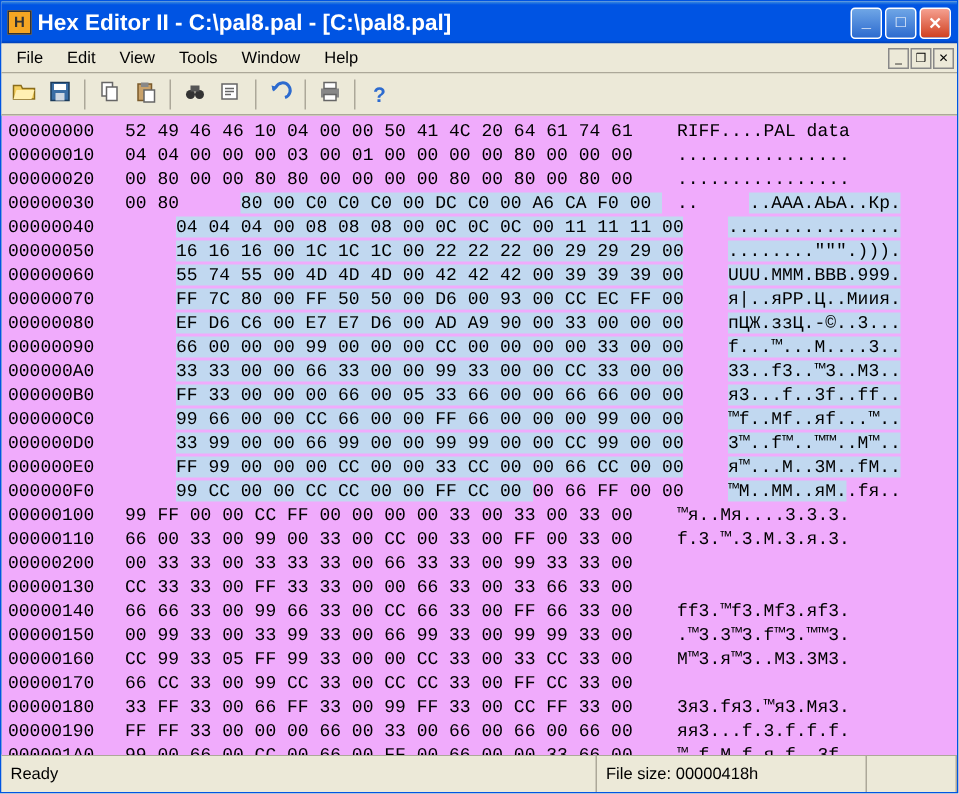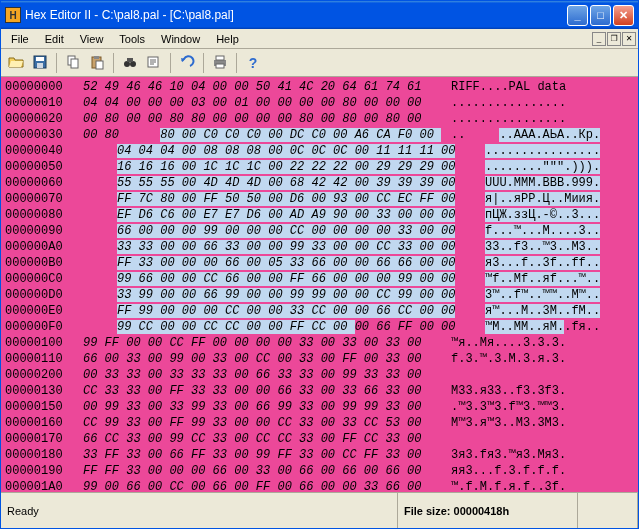--- a/index.html
+++ b/index.html
@@ -1,39 +1,39 @@
 <!DOCTYPE html>
 <html><head>
 <meta charset="utf-8">
 <style>
 *{box-sizing:border-box;margin:0;padding:0;}
 body{font-family:Tahoma,Arial,sans-serif;font-size:11px;background:#ece9d8;width:639px;height:529px;overflow:hidden;}
 .window{width:639px;height:529px;border:1px solid #0054e3;background:#ece9d8;display:flex;flex-direction:column;}
 .titlebar{background:linear-gradient(to bottom,#3c8cde 0%,#0054e3 8%,#0054e3 92%,#003db0 100%);height:28px;display:flex;align-items:center;padding:0 4px;color:#fff;}
 .titlebar .appicon{width:16px;height:16px;background:#f5a623;border:1px solid #333;margin-right:4px;display:flex;align-items:center;justify-content:center;font-weight:bold;color:#333;font-size:10px;}
-.titlebar .title{flex:1;font-weight:normal;font-size:12px;white-space:nowrap;overflow:hidden;}
+.titlebar .title{flex:1;font-weight:bold;font-size:15px;white-space:nowrap;overflow:hidden;}
 .winbtns{display:flex;gap:2px;}
 .winbtn{width:21px;height:21px;border:1px solid #fff;border-radius:3px;display:flex;align-items:center;justify-content:center;font-family:Arial;font-size:11px;font-weight:bold;color:#fff;}
 .winbtn.min{background:linear-gradient(#6fa6e6,#2d6bcf);}
 .winbtn.max{background:linear-gradient(#6fa6e6,#2d6bcf);}
 .winbtn.close{background:linear-gradient(#f5a090,#d04020);}
 .menubar{background:#ece9d8;height:20px;display:flex;align-items:center;padding:0 2px;border-bottom:1px solid #aca899;}
 .menuitem{padding:16px 8px;cursor:default;}
 .mdi-btns{margin-left:auto;display:flex;gap:1px;}
 .mdi-btn{width:14px;height:14px;border:1px solid #888;background:#ece9d8;font-size:8px;display:flex;align-items:center;justify-content:center;}
 .toolbar{background:#ece9d8;height:28px;display:flex;align-items:center;padding:0 4px;border-bottom:1px solid #aca899;gap:2px;}
 .tbtn{width:22px;height:22px;display:flex;align-items:center;justify-content:center;border:1px solid transparent;}
 .sep{width:1px;height:20px;background:#aca899;margin:0 3px;}
-.editor{flex:1;background:#ec4899;overflow:auto;font-family:"Courier New",monospace;font-size:12px;line-height:16px;position:relative;padding:2px 0 2px 4px;}
+.editor{flex:1;background:#f0abfc;overflow:auto;font-family:"Courier New",monospace;font-size:12px;line-height:16px;position:relative;padding:2px 0 2px 4px;}
 .row{display:flex;white-space:pre;}
 .offset{width:78px;color:#000;}
-.hexcol{width:368px;font-style:italic;}
+.hexcol{width:368px;}
 .asciicol{color:#000;text-align:right;}
 .hl{background:#c1d8f0;margin-left:34px;}
-.statusbar{height:36px;background:#ece9d8;border-top:1px solid #aca899;display:flex;align-items:center;font-size:11px;}
+.statusbar{height:25px;background:#ece9d8;border-top:1px solid #aca899;display:flex;align-items:center;font-size:11px;}
 .statuscell{padding:0 6px;border-right:1px solid #aca899;height:100%;display:flex;align-items:center;}
 .statuscell.grow{flex:1;}
 svg{width:16px;height:16px;}
 </style>
 </head>
 <body>
 
 <div class="window">
 
   <div class="titlebar">
@@ -123,43 +123,44 @@
       </div>
   </div>
 
   <div class="editor" id="editor">
       <div class="row"><span class="offset">00000000  </span><span class="hexcol"><span>52 49 46 46 10 04 00 00 50 41 4C 20 64 61 74 61</span><span>   </span></span><span class="asciicol"><span>RIFF....PAL data</span></span></div>
       <div class="row"><span class="offset">00000010  </span><span class="hexcol"><span>04 04 00 00 00 03 00 01 00 00 00 00 80 00 00 00</span><span>   </span></span><span class="asciicol"><span>................</span></span></div>
       <div class="row"><span class="offset">00000020  </span><span class="hexcol"><span>00 80 00 00 80 80 00 00 00 00 80 00 80 00 80 00</span><span>   </span></span><span class="asciicol"><span>................</span></span></div>
       <div class="row"><span class="offset">00000030  </span><span class="hexcol"><span>00 80 </span><span class="hl">80 00 C0 C0 C0 00 DC C0 00 A6 CA F0 00 </span><span>   </span></span><span class="asciicol"><span>..</span><span class="hl">..ААА.АЬА..Кр.</span></span></div>
       <div class="row"><span class="offset">00000040  </span><span class="hexcol"><span class="hl">04 04 04 00 08 08 08 00 0C 0C 0C 00 11 11 11 00</span><span>   </span></span><span class="asciicol"><span class="hl">................</span></span></div>
       <div class="row"><span class="offset">00000050  </span><span class="hexcol"><span class="hl">16 16 16 00 1C 1C 1C 00 22 22 22 00 29 29 29 00</span><span>   </span></span><span class="asciicol"><span class="hl">........""".))).</span></span></div>
-      <div class="row"><span class="offset">00000060  </span><span class="hexcol"><span class="hl">55 55 55 00 4D 4D 4D 00 68 42 42 00 39 39 39 00</span><span>   </span></span><span class="asciicol"><span class="hl">UUU.MMM.BBB.999.</span></span></div>
+      <div class="row"><span class="offset">00000060  </span><span class="hexcol"><span class="hl">55 74 55 00 4D 4D 4D 00 42 42 42 00 39 39 39 00</span><span>   </span></span><span class="asciicol"><span class="hl">UUU.MMM.BBB.999.</span></span></div>
       <div class="row"><span class="offset">00000070  </span><span class="hexcol"><span class="hl">FF 7C 80 00 FF 50 50 00 D6 00 93 00 CC EC FF 00</span><span>   </span></span><span class="asciicol"><span class="hl">я|..яPP.Ц..Миия.</span></span></div>
       <div class="row"><span class="offset">00000080  </span><span class="hexcol"><span class="hl">EF D6 C6 00 E7 E7 D6 00 AD A9 90 00 33 00 00 00</span><span>   </span></span><span class="asciicol"><span class="hl">пЦЖ.ззЦ.-©..3...</span></span></div>
       <div class="row"><span class="offset">00000090  </span><span class="hexcol"><span class="hl">66 00 00 00 99 00 00 00 CC 00 00 00 00 33 00 00</span><span>   </span></span><span class="asciicol"><span class="hl">f...™...М....3..</span></span></div>
       <div class="row"><span class="offset">000000A0  </span><span class="hexcol"><span class="hl">33 33 00 00 66 33 00 00 99 33 00 00 CC 33 00 00</span><span>   </span></span><span class="asciicol"><span class="hl">33..f3..™3..М3..</span></span></div>
       <div class="row"><span class="offset">000000B0  </span><span class="hexcol"><span class="hl">FF 33 00 00 00 66 00 05 33 66 00 00 66 66 00 00</span><span>   </span></span><span class="asciicol"><span class="hl">я3...f..3f..ff..</span></span></div>
       <div class="row"><span class="offset">000000C0  </span><span class="hexcol"><span class="hl">99 66 00 00 CC 66 00 00 FF 66 00 00 00 99 00 00</span><span>   </span></span><span class="asciicol"><span class="hl">™f..Мf..яf...™..</span></span></div>
       <div class="row"><span class="offset">000000D0  </span><span class="hexcol"><span class="hl">33 99 00 00 66 99 00 00 99 99 00 00 CC 99 00 00</span><span>   </span></span><span class="asciicol"><span class="hl">3™..f™..™™..М™..</span></span></div>
       <div class="row"><span class="offset">000000E0  </span><span class="hexcol"><span class="hl">FF 99 00 00 00 CC 00 00 33 CC 00 00 66 CC 00 00</span><span>   </span></span><span class="asciicol"><span class="hl">я™...М..3М..fМ..</span></span></div>
       <div class="row"><span class="offset">000000F0  </span><span class="hexcol"><span class="hl">99 CC 00 00 CC CC 00 00 FF CC 00 </span><span>00 66 FF 00 00</span><span>   </span></span><span class="asciicol"><span class="hl">™М..ММ..яМ.</span><span>.fя..</span></span></div>
       <div class="row"><span class="offset">00000100  </span><span class="hexcol"><span>99 FF 00 00 CC FF 00 00 00 00 33 00 33 00 33 00</span><span>   </span></span><span class="asciicol"><span>™я..Мя....3.3.3.</span></span></div>
       <div class="row"><span class="offset">00000110  </span><span class="hexcol"><span>66 00 33 00 99 00 33 00 CC 00 33 00 FF 00 33 00</span><span>   </span></span><span class="asciicol"><span>f.3.™.3.М.3.я.3.</span></span></div>
       <div class="row"><span class="offset">00000200  </span><span class="hexcol"><span>00 33 33 00 33 33 33 00 66 33 33 00 99 33 33 00</span><span>   </span></span></div>
-      <div class="row"><span class="offset">00000130  </span><span class="hexcol"><span>CC 33 33 00 FF 33 33 00 00 66 33 00 33 66 33 00</span><span>   </span></span><span class="asciicol"><span>М33.я33..f3.3f3.</span></span></div>
+      <div class="row"><span class="offset">00000130  </span><span class="hexcol"><span>CC 33 33 00 FF 33 33 00 00 66 33 00 33 66 33 00</span><span>   </span></span></div>
+      <div class="row"><span class="offset">00000140  </span><span class="hexcol"><span>66 66 33 00 99 66 33 00 CC 66 33 00 FF 66 33 00</span><span>   </span></span><span class="asciicol"><span>ff3.™f3.Мf3.яf3.</span></span></div>
       <div class="row"><span class="offset">00000150  </span><span class="hexcol"><span>00 99 33 00 33 99 33 00 66 99 33 00 99 99 33 00</span><span>   </span></span><span class="asciicol"><span>.™3.3™3.f™3.™™3.</span></span></div>
-      <div class="row"><span class="offset">00000160  </span><span class="hexcol"><span>CC 99 33 00 FF 99 33 00 00 CC 33 00 33 CC 53 00</span><span>   </span></span><span class="asciicol"><span>М™3.я™3..М3.3М3.</span></span></div>
+      <div class="row"><span class="offset">00000160  </span><span class="hexcol"><span>CC 99 33 05 FF 99 33 00 00 CC 33 00 33 CC 33 00</span><span>   </span></span><span class="asciicol"><span>М™3.я™3..М3.3М3.</span></span></div>
       <div class="row"><span class="offset">00000170  </span><span class="hexcol"><span>66 CC 33 00 99 CC 33 00 CC CC 33 00 FF CC 33 00</span><span>   </span></span></div>
       <div class="row"><span class="offset">00000180  </span><span class="hexcol"><span>33 FF 33 00 66 FF 33 00 99 FF 33 00 CC FF 33 00</span><span>   </span></span><span class="asciicol"><span>3я3.fя3.™я3.Мя3.</span></span></div>
       <div class="row"><span class="offset">00000190  </span><span class="hexcol"><span>FF FF 33 00 00 00 66 00 33 00 66 00 66 00 66 00</span><span>   </span></span><span class="asciicol"><span>яя3...f.3.f.f.f.</span></span></div>
       <div class="row"><span class="offset">000001A0  </span><span class="hexcol"><span>99 00 66 00 CC 00 66 00 FF 00 66 00 00 33 66 00</span><span>   </span></span><span class="asciicol"><span>™.f.М.f.я.f..3f.</span></span></div>
     </div>
 
   <div class="statusbar">
     <div class="statuscell grow">Ready</div>
-    <div class="statuscell" style="min-width:180px;font-weight:bold;">
+    <div class="statuscell" style="min-width:180px;">
       <span>File size:</span>&nbsp;<span>00000418h</span>
     </div>
     <div class="statuscell" style="width:60px;"></div>
   </div>
 
 </div>
 
 </body></html>

